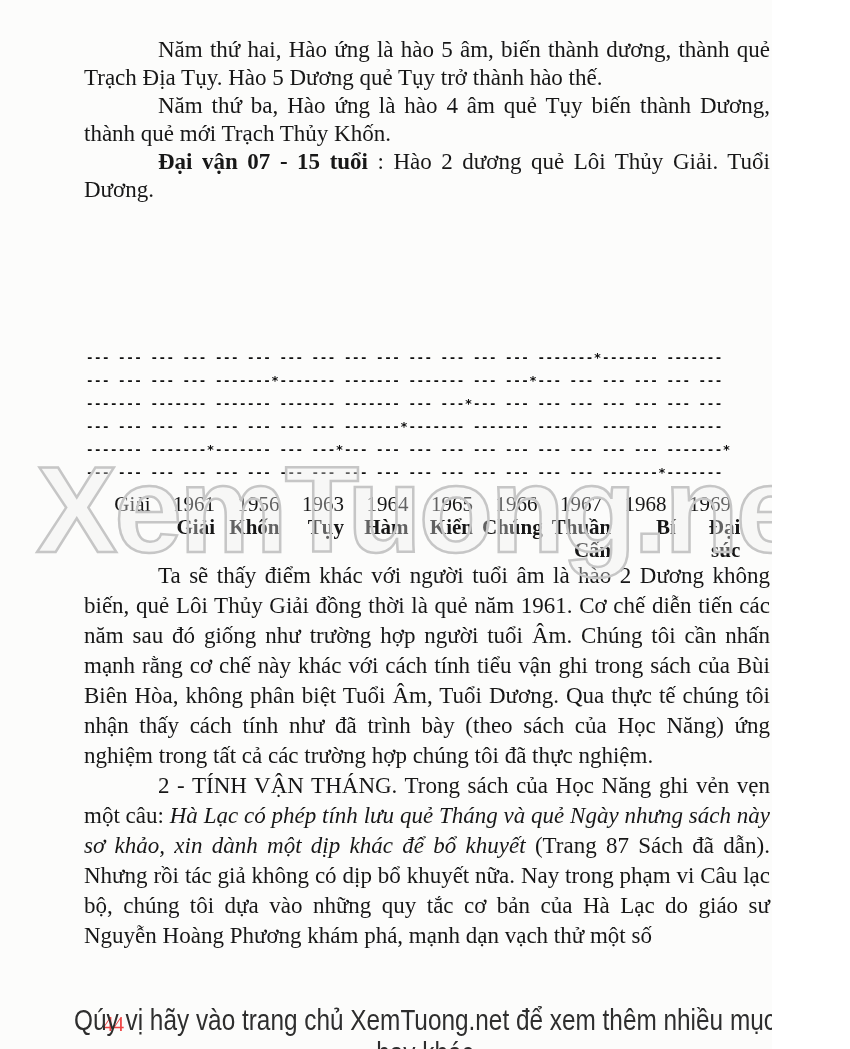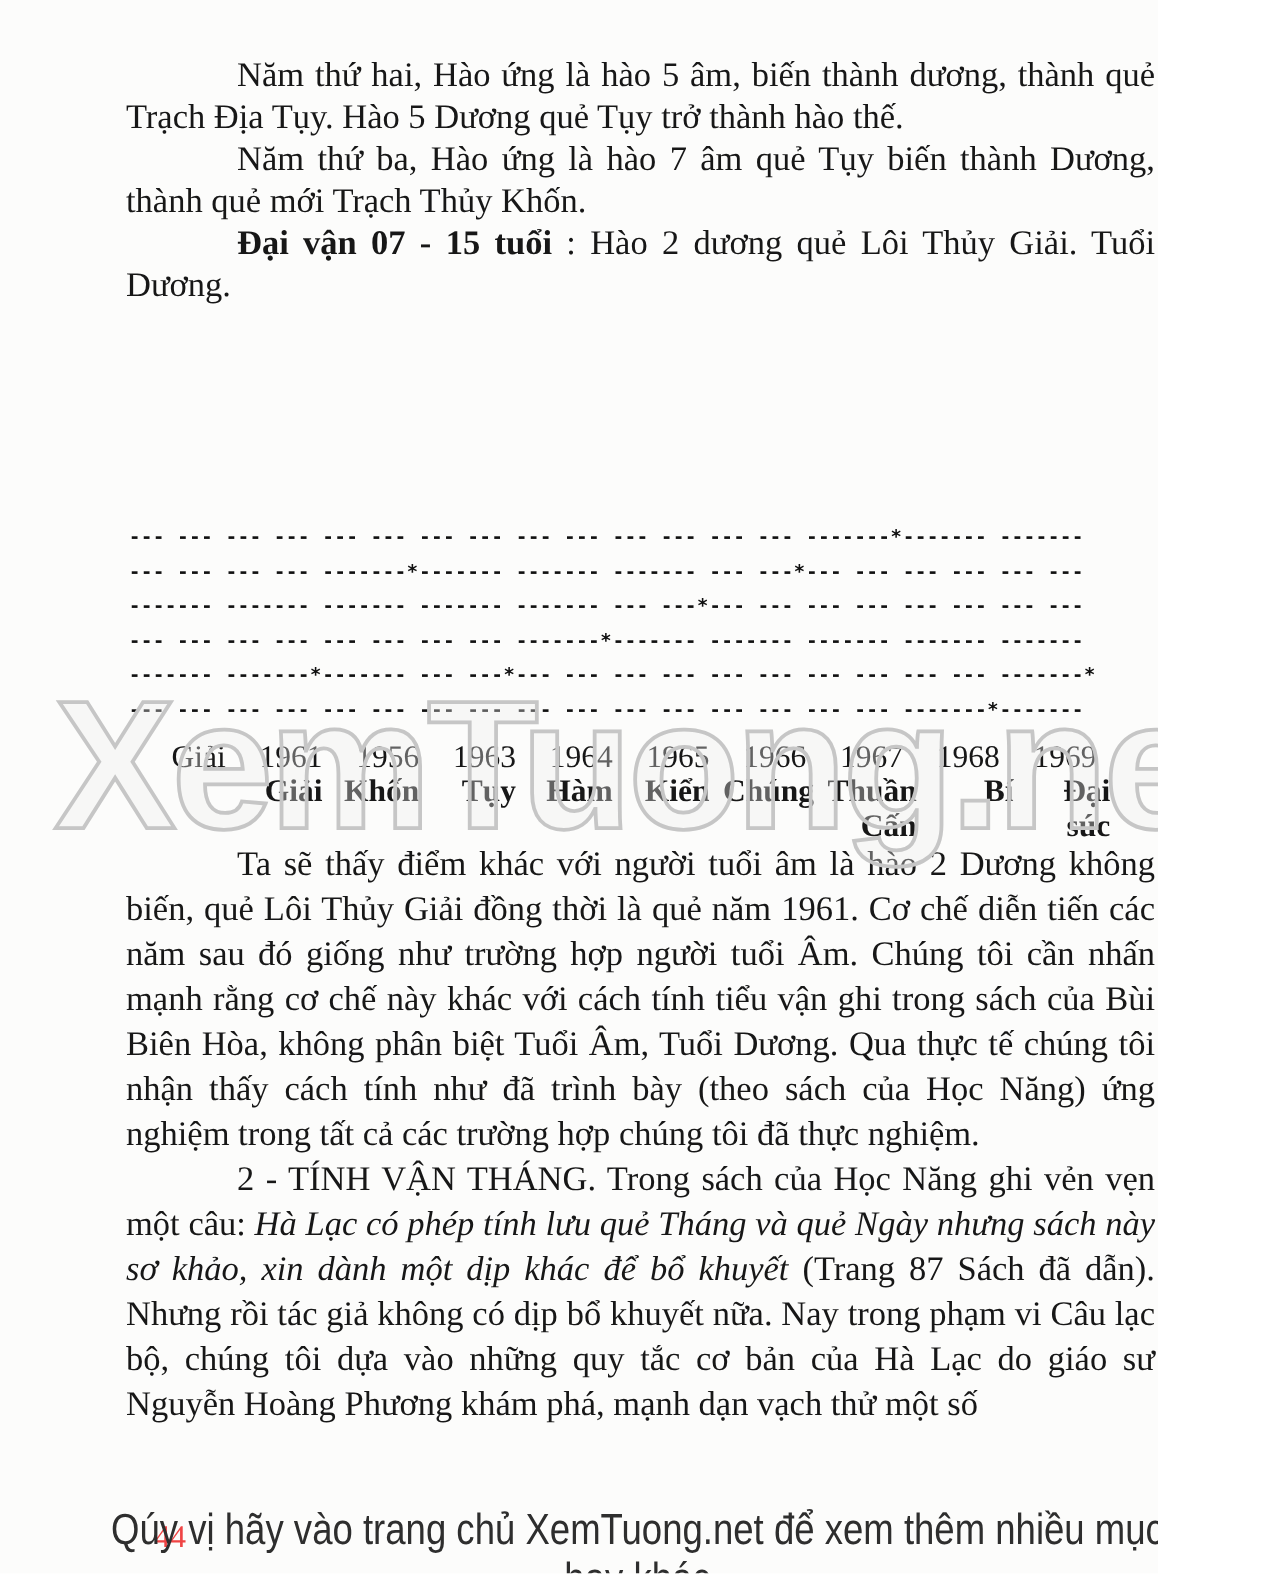--- a/index.html
+++ b/index.html
@@ -48,21 +48,21 @@
     font-size:29px; color:#2e2e2e; transform:scaleX(0.84);
   }
 </style>
 </head>
 <body>
 
 <div class="page">
 
   <section class="text-block block-top">
     <p class="para">Năm thứ hai, Hào ứng là hào 5 âm, biến thành dương, thành quẻ Trạch Địa Tụy. Hào 5 Dương quẻ Tụy trở thành hào thế.</p>
-    <p class="para">Năm thứ ba, Hào ứng là hào 7 âm quẻ Tụy biến thành Dương, thành quẻ mới Trạch Thủy Khốn.</p>
+    <p class="para">Năm thứ ba, Hào ứng là hào 4 âm quẻ Tụy biến thành Dương, thành quẻ mới Trạch Thủy Khốn.</p>
     <p class="para"><span class="bold">Đại vận 07 - 15 tuổi</span><span> : Hào 2 dương quẻ Lôi Thủy Giải. Tuổi Dương.</span></p>
   </section>
 
   <section class="hexgrid">
     <div class="hexrow">
       <span class="hexcell">--- ---</span>
       <span class="hexcell">--- ---</span>
       <span class="hexcell">--- ---</span>
       <span class="hexcell">--- ---</span>
       <span class="hexcell">--- ---</span>

